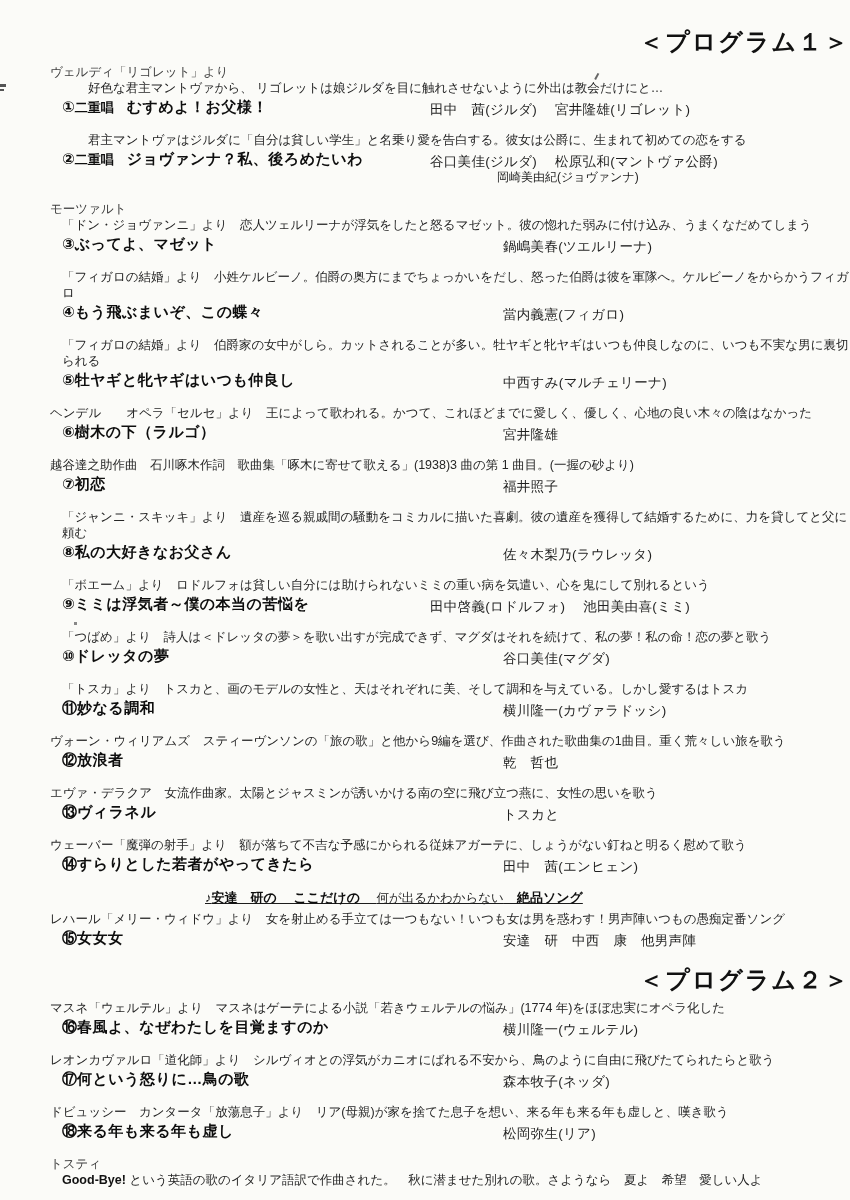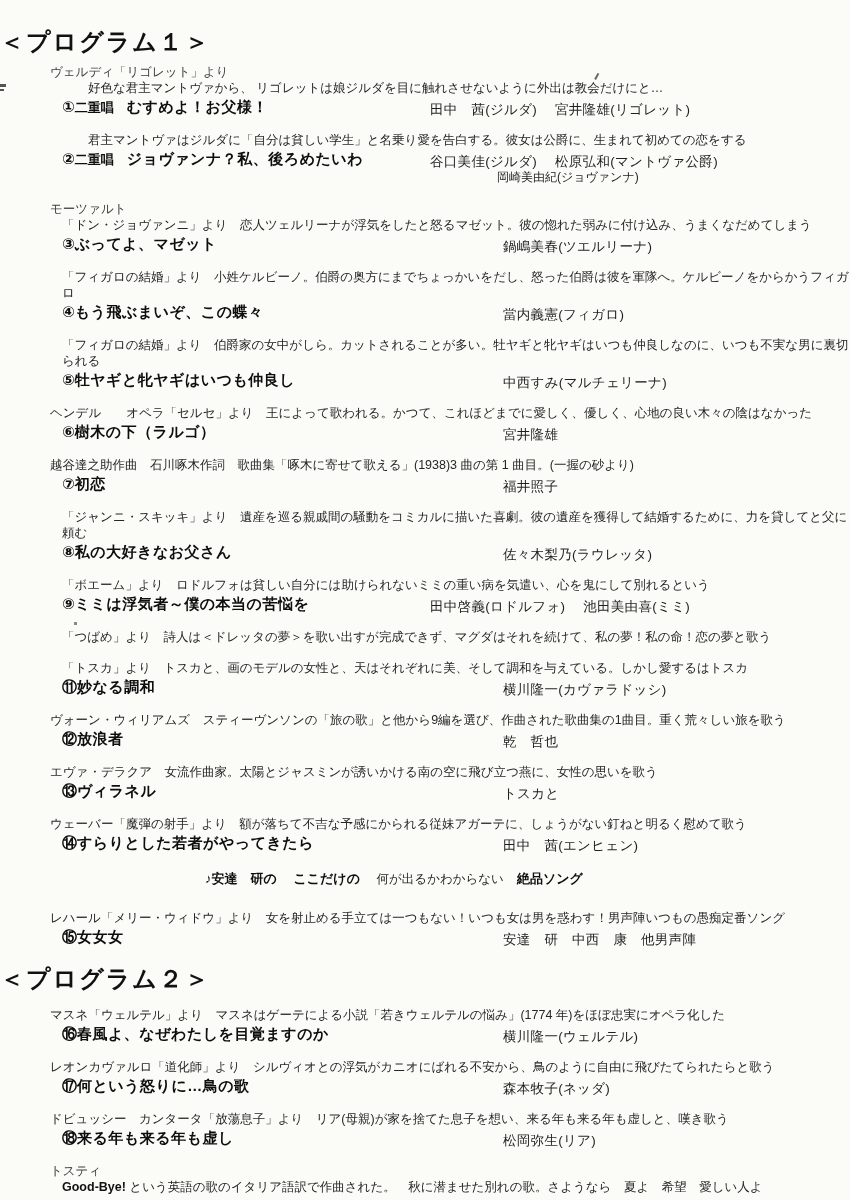--- a/index.html
+++ b/index.html
@@ -4,43 +4,43 @@
 <style>
   html,body{margin:0;padding:0;}
   body{
     width:850px;height:1200px;overflow:hidden;position:relative;
     background:#fbfbf8;color:#1c1c1c;
     font-family:"Liberation Sans","DejaVu Sans",sans-serif;
     -webkit-font-smoothing:antialiased;
   }
   .page{padding-top:26px;position:relative;}
   .program-header{
-    text-align:left;font-size:24px;font-weight:700;letter-spacing:2px;
+    text-align:right;font-size:24px;font-weight:700;letter-spacing:2px;
     color:#111;margin:0 0 6px 0;
   }
-  .program-header.second{margin-top:16px;margin-bottom:12px;}
+  .program-header.second{margin-top:16px;margin-bottom:4px;}
   .entry{margin-top:15px;}
   .entry:first-of-type{margin-top:2px;}
   .composer-line{margin-left:50px;font-size:12.5px;line-height:16px;color:#404040;}
   .desc-line{font-size:12.5px;line-height:16px;color:#262626;}
   .desc-flush{margin-left:50px;}
   .desc-quote{margin-left:62px;}
   .desc-indent{margin-left:88px;}
   .desc-bold{font-weight:700;color:#111;}
   .title-row{position:relative;padding-left:62px;line-height:21px;height:21px;white-space:nowrap;}
   .num{font-size:15px;font-weight:700;color:#0e0e0e;}
   .genre-label{font-size:13px;font-weight:700;color:#0e0e0e;}
   .title{font-size:15px;font-weight:700;color:#0e0e0e;letter-spacing:.5px;}
   .performer{
     position:absolute;left:503px;top:3px;font-size:13.5px;font-weight:400;
     color:#1f1f1f;letter-spacing:.3px;white-space:nowrap;
   }
   .performer.wide{left:430px;}
   .performer2{margin-left:497px;font-size:12px;line-height:17px;color:#1f1f1f;}
-  .note-line{margin-left:205px;font-size:13px;line-height:22px;margin-bottom:20px;white-space:nowrap;}
+  .note-line{margin-left:205px;font-size:13px;line-height:17px;margin-bottom:4px;white-space:nowrap;text-decoration:underline;}
   .note-bold{font-weight:700;color:#0e0e0e;}
   .note-normal{font-weight:400;color:#262626;font-size:12.5px;}
   .music-note{font-weight:700;color:#0e0e0e;}
   
   .speck{position:absolute;background:#555;}
   .speck-a{left:592px;top:72px;width:4px;height:7px;background:transparent;border-right:2px solid #666;transform:rotate(28deg);}
   .speck-b{left:0;top:84px;width:6px;height:3px;}
   .speck-c{left:0;top:89px;width:4px;height:2px;}
   .speck-d{left:74px;top:622px;width:3px;height:3px;background:#888;}
 </style>
@@ -84,20 +84,21 @@
       <div class="entry">
         <div class="desc-line desc-quote">「ジャンニ・スキッキ」より　遺産を巡る親戚間の騒動をコミカルに描いた喜劇。彼の遺産を獲得して結婚するために、力を貸してと父に頼む</div>
         <div class="title-row"><span class="num">⑧</span><span class="title">私の大好きなお父さん</span><span class="performer">佐々木梨乃(ラウレッタ)</span></div>
       </div>
       <div class="entry">
         <div class="desc-line desc-quote">「ボエーム」より　ロドルフォは貧しい自分には助けられないミミの重い病を気遣い、心を鬼にして別れるという</div>
         <div class="title-row"><span class="num">⑨</span><span class="title">ミミは浮気者～僕の本当の苦悩を</span><span class="performer wide">田中啓義(ロドルフォ)　 池田美由喜(ミミ)</span></div>
       </div>
       <div class="entry">
         <div class="desc-line desc-quote">「つばめ」より　詩人は＜ドレッタの夢＞を歌い出すが完成できず、マグダはそれを続けて、私の夢！私の命！恋の夢と歌う</div>
+        <div class="title-row"><span class="num">⑩</span><span class="title">ドレッタの夢</span><span class="performer">谷口美佳(マグダ)</span></div>
       </div>
       <div class="entry">
         <div class="desc-line desc-quote">「トスカ」より　トスカと、画のモデルの女性と、天はそれぞれに美、そして調和を与えている。しかし愛するはトスカ</div>
         <div class="title-row"><span class="num">⑪</span><span class="title">妙なる調和</span><span class="performer">横川隆一(カヴァラドッシ)</span></div>
       </div>
       <div class="entry">
         <div class="desc-line desc-flush">ヴォーン・ウィリアムズ　スティーヴンソンの「旅の歌」と他から9編を選び、作曲された歌曲集の1曲目。重く荒々しい旅を歌う</div>
         <div class="title-row"><span class="num">⑫</span><span class="title">放浪者</span><span class="performer">乾　哲也</span></div>
       </div>
       <div class="entry">

